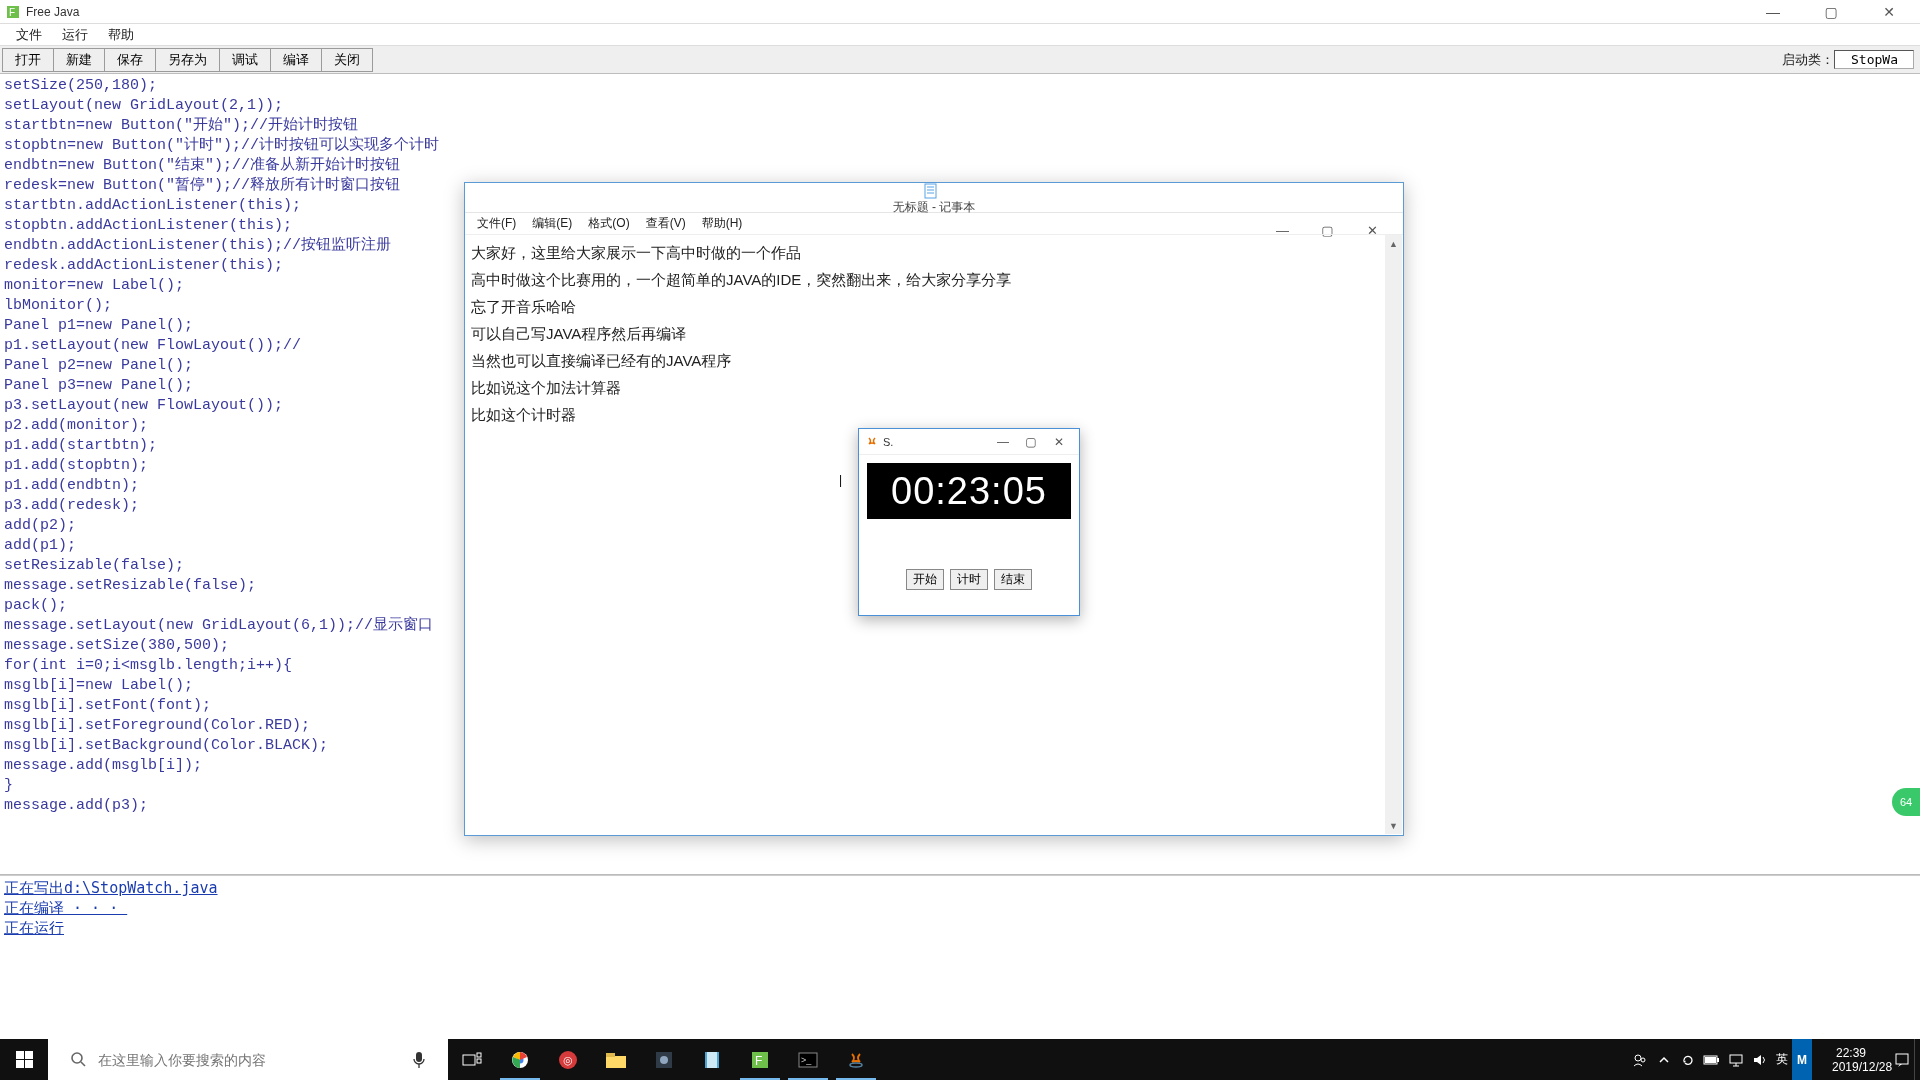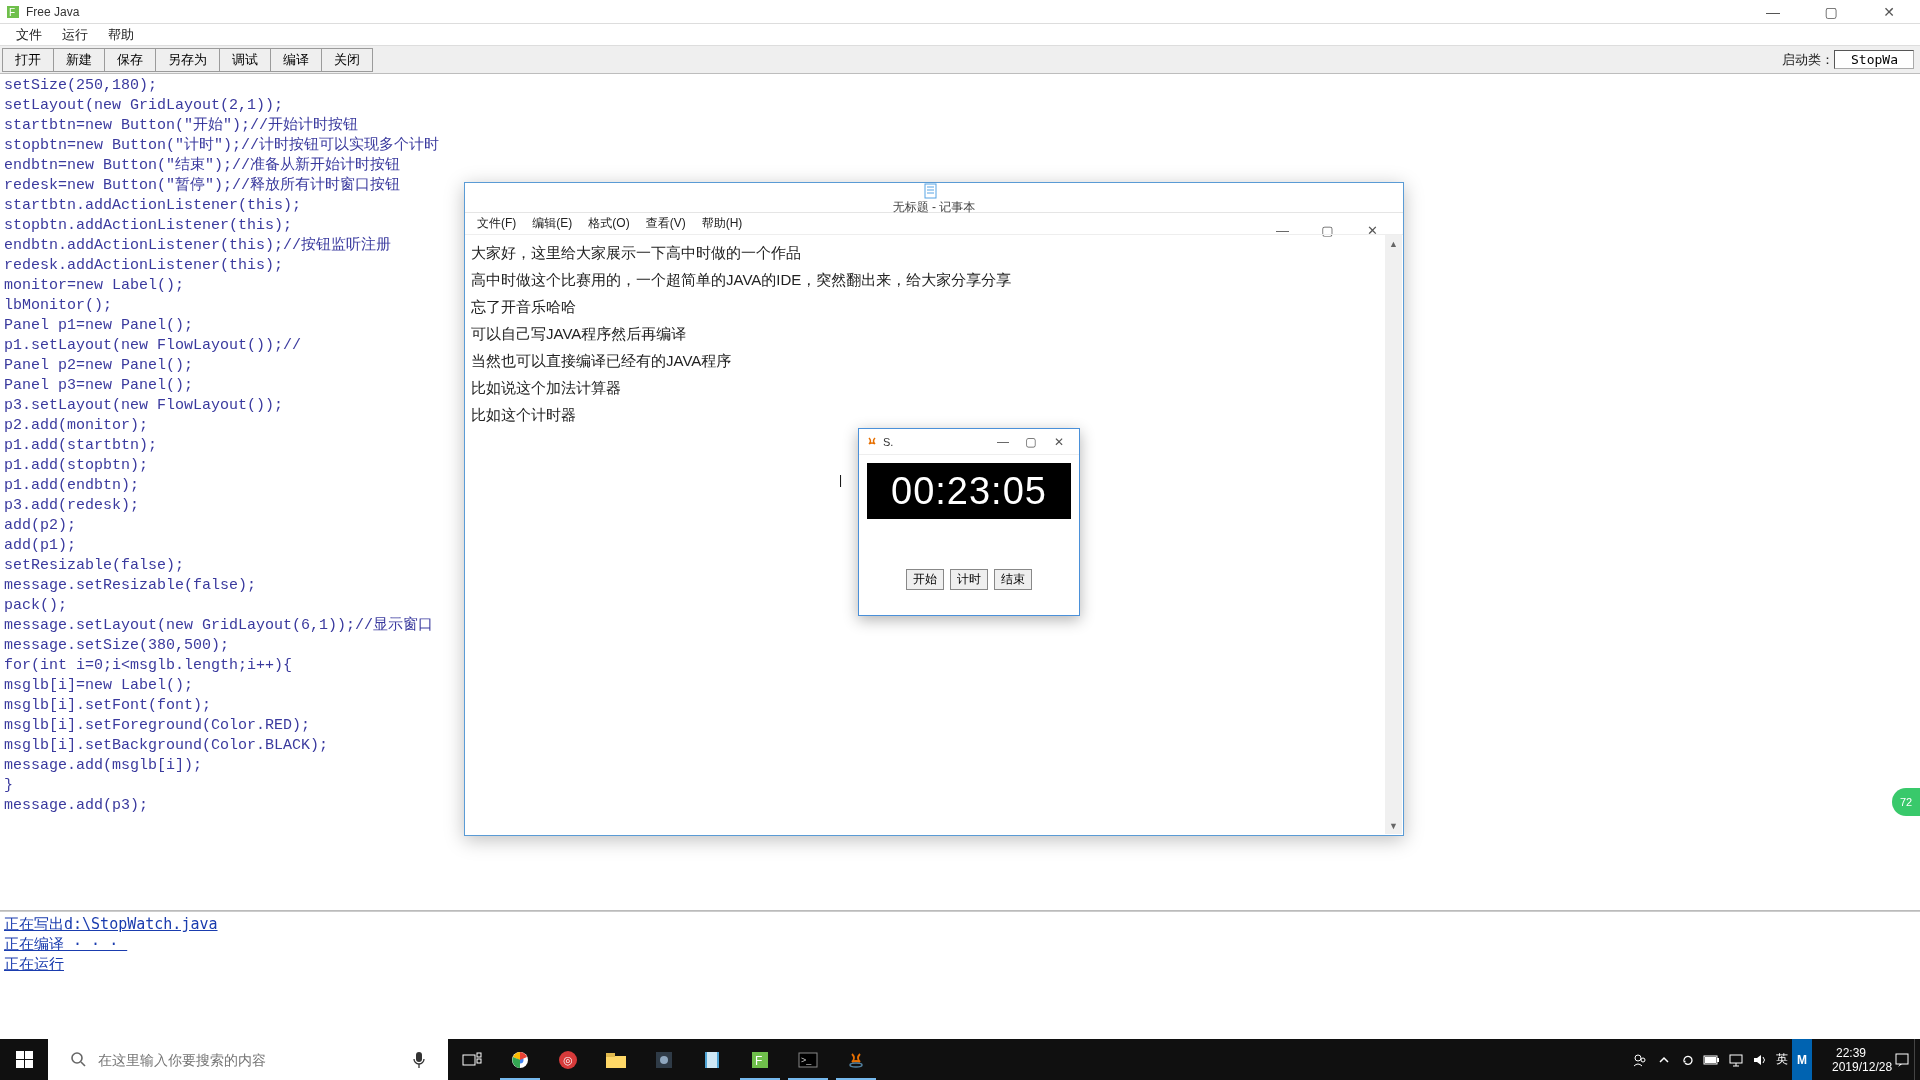--- a/index.html
+++ b/index.html
@@ -17,21 +17,21 @@
 .fj-menubar .mitem { padding: 2px 10px; cursor: pointer; }
 
 .fj-toolbar { height: 28px; background: #efefef; display: flex; align-items: center; border-bottom: 1px solid #bdbdbd; font-size: 13px; padding-left: 2px; }
 .fj-toolbar .tbtn { border: 1px solid #9b9b9b; background: #efefef; padding: 2px 12px; margin-right: 0; cursor: pointer; }
 .fj-toolbar .tbtn + .tbtn { border-left: none; }
 .fj-toolbar .launch { margin-left: auto; display: flex; align-items: center; padding-right: 6px; font-size: 13px; color: #222; }
 .fj-toolbar .launch input { border: 1px inset #aaa; background: #fff; font-family: "SimSun", monospace; font-size: 13px; width: 80px; padding: 1px 16px; text-align: center; }
 
 .fj-code { flex: 1; overflow: auto; background: #fff; font-family: "NSimSun","SimSun","Courier New",monospace; font-size: 15px; line-height: 20px; color: #3a3a9e; white-space: pre; padding: 2px 4px; border-bottom: 1px solid #bbb; }
 
-.fj-console { height: 128px; background: #fff; border-top: 1px solid #ccc; font-family: "NSimSun","SimSun",monospace; font-size: 15px; line-height: 20px; color: #1a3cae; text-decoration: underline; padding: 2px 4px; white-space: pre; }
+.fj-console { height: 164px; background: #fff; border-top: 1px solid #ccc; font-family: "NSimSun","SimSun",monospace; font-size: 15px; line-height: 20px; color: #1a3cae; text-decoration: underline; padding: 2px 4px; white-space: pre; }
 
 
 .np-window { position: absolute; left: 464px; top: 182px; width: 940px; height: 654px; background: #fff; border: 1px solid #5a9bd5; box-shadow: 0 4px 18px rgba(0,0,0,.25); display: flex; flex-direction: column; }
 .np-titlebar { height: 30px; background: #fff; display: flex; align-items: center; padding: 0 8px; border-bottom: 1px solid #e5e5e5; flex-direction: column; }
 .np-titlebar .icon { width: 16px; height: 16px; margin-right: 6px; }
 .np-titlebar .title { font-size: 12px; color: #444; }
 .np-titlebar .winctl { margin-left: auto; display: flex; color: #555; }
 .np-titlebar .winctl span { width: 45px; height: 28px; display: flex; align-items: center; justify-content: center; cursor: pointer; font-size: 13px; }
 
 .np-menubar { height: 22px; display: flex; align-items: center; padding: 0 4px; font-size: 12px; color: #222; border-bottom: 1px solid #eee; }
@@ -211,21 +211,21 @@
     </div>
   </div>
   <div class="sw-display">00:23:05</div>
   <div class="sw-btnrow">
     <button>开始</button>
     <button>计时</button>
     <button>结束</button>
   </div>
 </div>
 
-<div class="float-badge">72</div>
+<div class="float-badge">64</div>
 
 <div class="taskbar">
   <div class="tb-start">
     <div class="win-logo">
         <span></span>
         <span></span>
         <span></span>
         <span></span>
       </div>
   </div>

